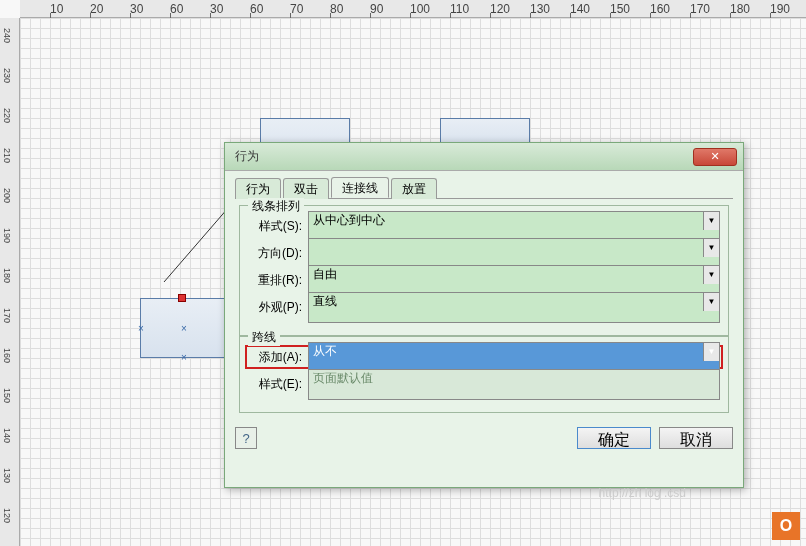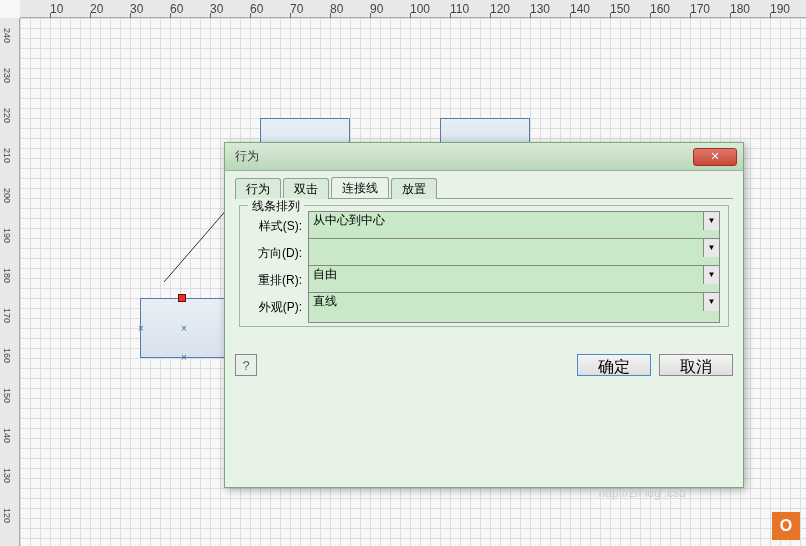--- a/index.html
+++ b/index.html
@@ -43,21 +43,21 @@
     .tabs { display: flex; border-bottom: 1px solid #999; height: 22px; }
     .tab { padding: 2px 10px; border: 1px solid #999; border-bottom: none; background: #d8ead8;
       margin-right: 2px; font-size: 12px; border-radius: 3px 3px 0 0; cursor: pointer; position: relative; top: 1px; }
     .tab.active { background: #e8f3e8; border-bottom: 1px solid #e8f3e8; top: 0; }
     
     .tab-content { display: flex; padding: 6px 4px; gap: 14px; }
     
     .left-col { flex: 1; }
     .right-col { width: 200px; }
     
-    .fieldset { border: 1px solid #9fb89f; padding: 8px 8px 4px 8px; margin-bottom: 13px; position: relative; }
+    .fieldset { border: 1px solid #9fb89f; padding: 8px 8px 13px 8px; margin-bottom: 0; position: relative; }
     .fieldset-title { position: absolute; top: -8px; left: 8px; background: #e8f3e8; padding: 0 4px; font-size: 12px; }
     
     .row { display: flex; align-items: center; height: 24px; margin-bottom: 3px; }
     .row-label { width: 60px; text-align: right; padding-right: 6px; font-size: 12px; }
     .row-input { flex: 1; position: relative; }
     .combo { width: 100%; height: 31px; border: 1px solid #888; background: #c8e8c8; display: flex; padding: 0 4px; font-size: 12px; position: relative; }
     .combo.blue { background: #5898d8; color: #fff; }
     .combo.disabled { background: #d8e8d8; color: #6a8a6a; }
     .combo .dd { position: absolute; right: 0; top: 0; width: 16px; height: 18px; background: #e8e8e8;
       border-left: 1px solid #888; display: flex; align-items: center; justify-content: center; font-size: 8px; }
@@ -183,20 +183,40 @@
           <div class="row">
             <div class="row-label">外观(P):</div>
             <div class="row-input">
                 <div class="combo">
                   <span>直线</span>
                   <div class="dd">▼</div>
                 </div>
               </div>
           </div>
         </div>
+        <div class="fieldset">
+          <div class="fieldset-title">跨线</div>
+          <div class="row row-highlight">
+            <div class="row-label">添加(A):</div>
+            <div class="row-input">
+                <div class="combo blue">
+                  <span>从不</span>
+                  <div class="dd">▼</div>
+                </div>
+              </div>
+          </div>
+          <div class="row">
+            <div class="row-label">样式(E):</div>
+            <div class="row-input">
+                <div class="combo disabled">
+                  <span>页面默认值</span>
+                </div>
+              </div>
+          </div>
+        </div>
       </div>
     </div>
   </div>
   <div class="dialog-footer">
     <div class="help-btn">
         <span>?</span>
       </div>
     <div class="spacer"></div>
     <button class="btn primary">确定</button>
     <button class="btn">取消</button>

